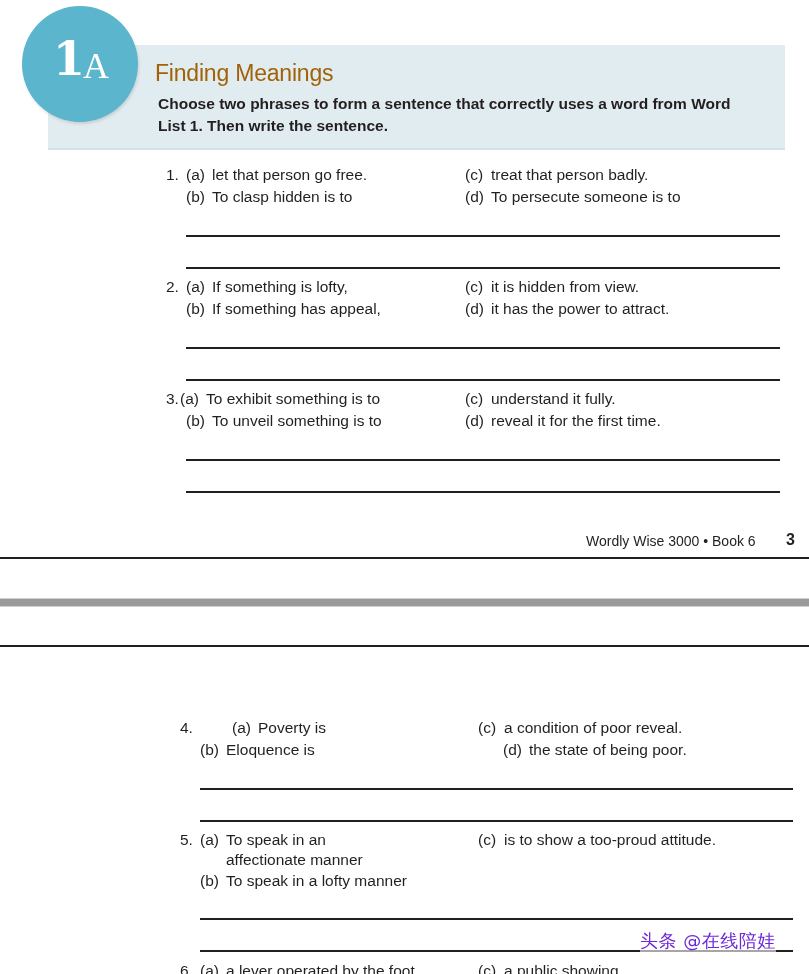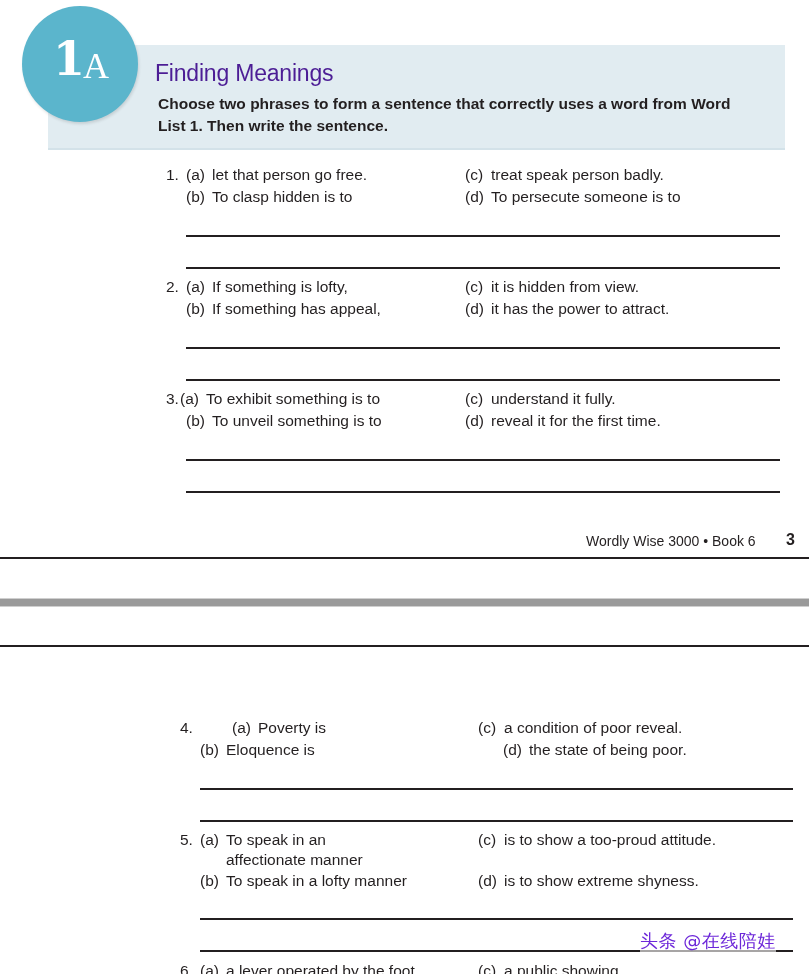--- a/index.html
+++ b/index.html
@@ -6,21 +6,21 @@
   body { width:809px; height:974px; position:relative; overflow:hidden; background:#ffffff;
          font-family:"Liberation Sans", sans-serif; color:#231f20; }
   .hdr-box { position:absolute; left:48px; top:45px; width:737px; height:105px; background:#e1ecf1;
              border-bottom:2px solid #d3e2e9; box-sizing:border-box; }
   .badge { position:absolute; left:22px; top:6px; width:116px; height:116px; border-radius:50%;
            background:#5bb5cc; box-shadow:1px 2px 3px rgba(0,0,0,0.12); z-index:2; }
   .badge .num { position:absolute; left:31px; top:30px; font-family:"DejaVu Serif", serif; font-weight:bold;
                 font-size:46px; color:#ffffff; line-height:1; }
   .badge .let { position:absolute; left:61px; top:42px; font-family:"Liberation Serif", serif;
                 font-size:36px; color:#ffffff; line-height:1; }
-  .title { position:absolute; left:155px; top:60px; font-size:23px; color:#4c1d95; letter-spacing:-0.2px; }
+  .title { position:absolute; left:155px; top:60px; font-size:23px; color:#a16207; letter-spacing:-0.2px; }
   .instr { position:absolute; left:158px; top:93px; width:600px; font-size:15.5px; font-weight:bold;
            line-height:22px; color:#231f20; }
   .item { position:absolute; font-size:15.5px; line-height:22px; }
   .item .n { position:absolute; left:0; top:0; }
   .item .opt { position:absolute; white-space:nowrap; }
   .item .lbl { display:inline-block; width:26px; }
   .wline { position:absolute; height:1.5px; background:#231f20; }
   .footer-text { position:absolute; left:586px; top:533px; font-size:14px; color:#231f20; }
   .footer-page { position:absolute; left:786px; top:531px; font-size:16px; font-weight:bold; color:#231f20; }
   .rule { position:absolute; left:0; width:809px; background:#231f20; }
@@ -37,21 +37,21 @@
   <span class="num">1</span>
   <span class="let">A</span>
 </div>
 <div class="title">Finding Meanings</div>
 <div class="instr">Choose two phrases to form a sentence that correctly uses a word from Word List 1. Then write the sentence.</div>
 
 <div class="item" style="left:166px; top:164px; width:620px; height:50px;">
   <span class="n">1.</span>
   <span class="opt" style="left:20px; top:0;"><span class="lbl">(a)</span><span>let that person go free.</span></span>
   <span class="opt" style="left:20px; top:22px;"><span class="lbl">(b)</span><span>To clasp hidden is to</span></span>
-  <span class="opt" style="left:299px; top:0;"><span class="lbl">(c)</span><span>treat speak person badly.</span></span>
+  <span class="opt" style="left:299px; top:0;"><span class="lbl">(c)</span><span>treat that person badly.</span></span>
   <span class="opt" style="left:299px; top:22px;"><span class="lbl">(d)</span><span>To persecute someone is to</span></span>
 </div>
 <div class="wline" style="left:186px; top:235px; width:594px;"></div>
 <div class="wline" style="left:186px; top:267px; width:594px;"></div>
 
 <div class="item" style="left:166px; top:276px; width:620px; height:50px;">
   <span class="n">2.</span>
   <span class="opt" style="left:20px; top:0;"><span class="lbl">(a)</span><span>If something is lofty,</span></span>
   <span class="opt" style="left:20px; top:22px;"><span class="lbl">(b)</span><span>If something has appeal,</span></span>
   <span class="opt" style="left:299px; top:0;"><span class="lbl">(c)</span><span>it is hidden from view.</span></span>
@@ -86,21 +86,20 @@
 </div>
 <div class="wline" style="left:200px; top:788px; width:593px;"></div>
 <div class="wline" style="left:200px; top:820px; width:593px;"></div>
 
 <div class="item" style="left:180px; top:829px; width:620px; height:70px;">
   <span class="n">5.</span>
   <span class="opt" style="left:20px; top:0;"><span class="lbl">(a)</span><span>To speak in an</span></span>
   <span class="opt" style="left:46px; top:20px;">affectionate manner</span>
   <span class="opt" style="left:20px; top:41px;"><span class="lbl">(b)</span><span>To speak in a lofty manner</span></span>
   <span class="opt" style="left:298px; top:0;"><span class="lbl">(c)</span><span>is to show a too-proud attitude.</span></span>
-  <span class="opt" style="left:298px; top:41px;"><span class="lbl">(d)</span><span>is to show extreme shyness.</span></span>
 </div>
 <div class="wline" style="left:200px; top:918px; width:593px;"></div>
 <div class="wline" style="left:200px; top:950px; width:593px;"></div>
 
 <div class="item" style="left:180px; top:960px; width:620px; height:30px;">
   <span class="n">6.</span>
   <span class="opt" style="left:20px; top:0;"><span class="lbl">(a)</span><span>a lever operated by the foot</span></span>
   <span class="opt" style="left:298px; top:0;"><span class="lbl">(c)</span><span>a public showing</span></span>
 </div>
 

